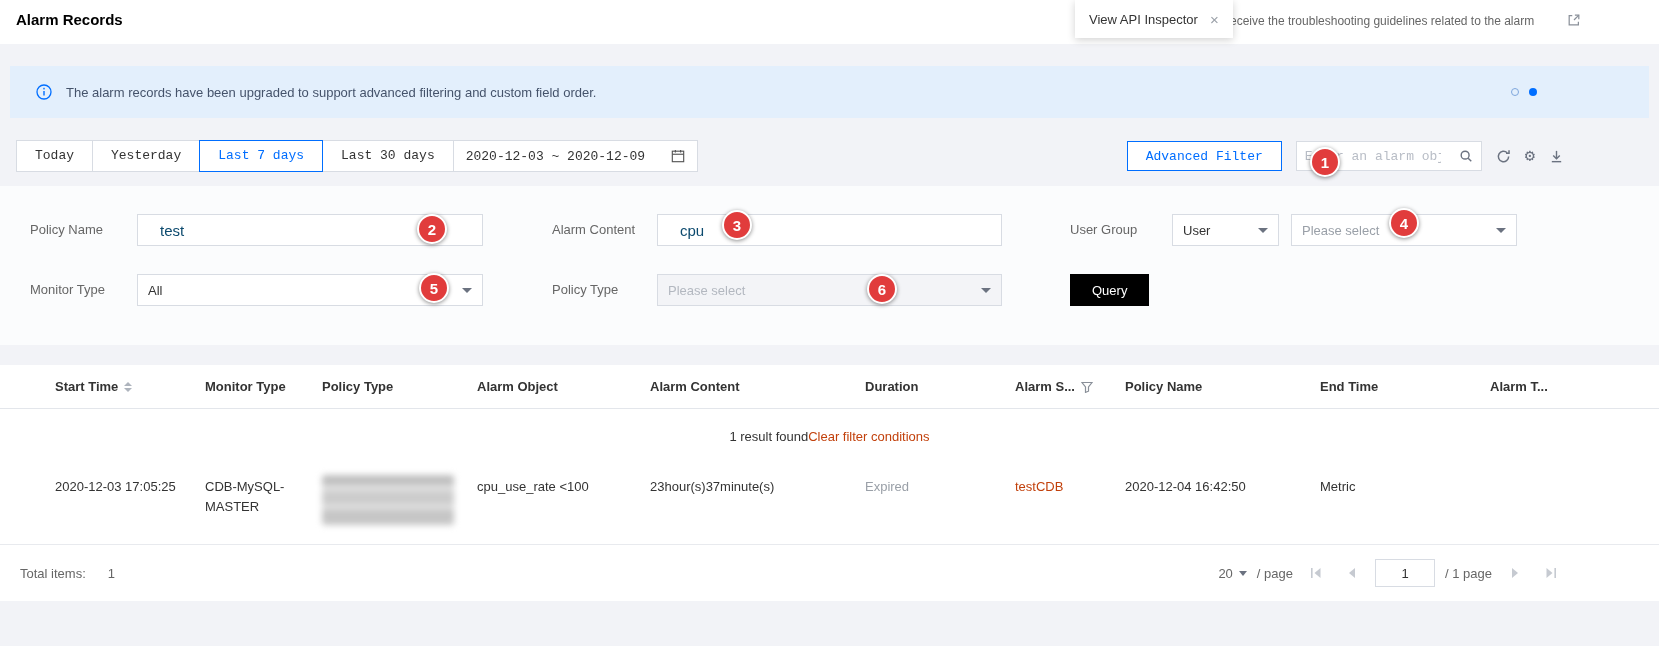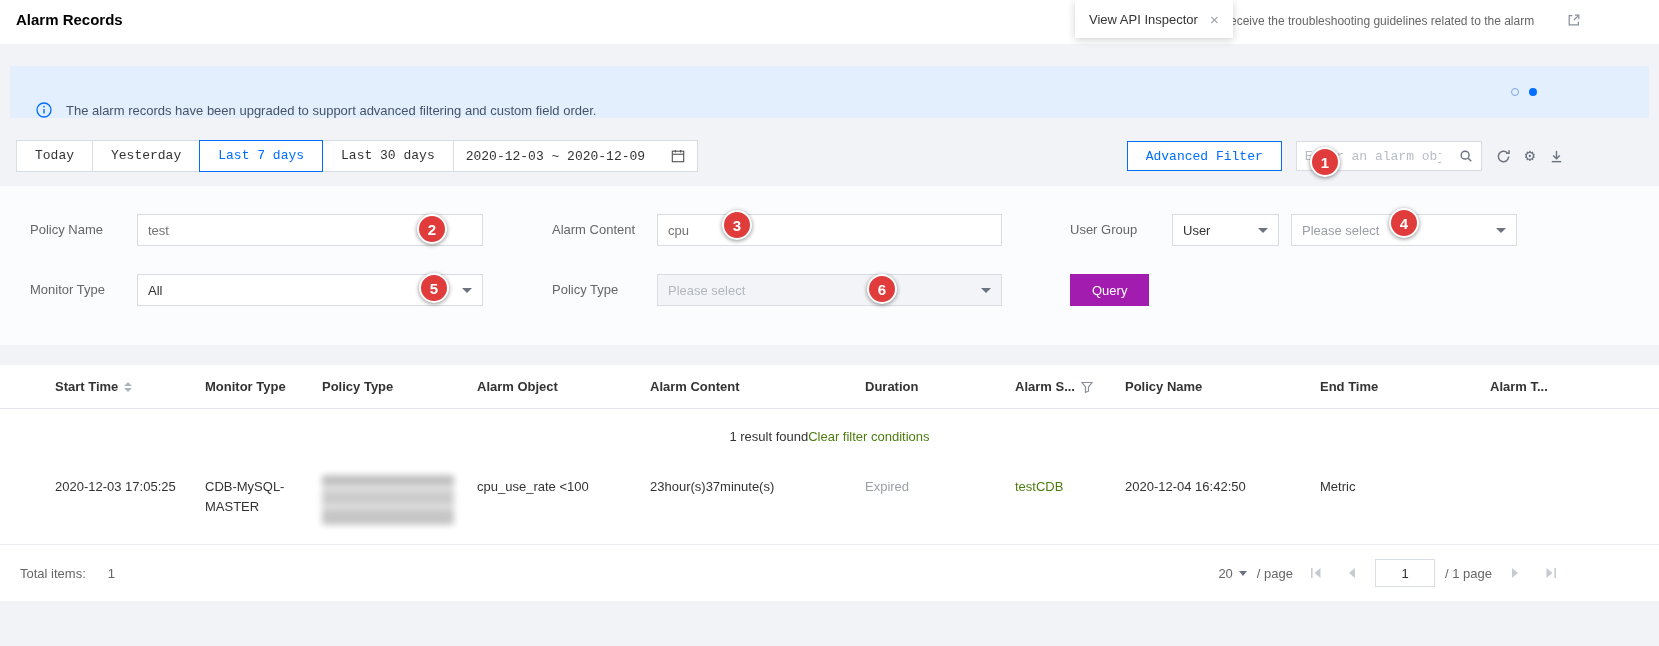--- a/index.html
+++ b/index.html
@@ -15,21 +15,21 @@
   .page-title { position: absolute; left: 16px; top: 11px; font-size: 15px; font-weight: bold; color: #000; }
   .api-tooltip { position: absolute; left: 1075px; top: 0; height: 38px; background: #fff;
     box-shadow: 0 2px 8px rgba(0,0,0,.18); display: flex; align-items: center; gap: 12px;
     padding: 0 14px; z-index: 6; }
   .api-tooltip .close { color: #9aa0a8; font-size: 15px; cursor: pointer; }
   .top-note { position: absolute; top: 14px; left: 1230px; right: 100px; color: #666;
     font-size: 12px; white-space: nowrap; overflow: hidden; }
   .external-icon { position: absolute; top: 13px; right: 78px; display: flex; cursor: pointer; }
   
   .banner { position: absolute; top: 66px; left: 10px; right: 10px; height: 52px;
-    background: #e3effc; display: flex; align-items: flex-end; }
+    background: #e3effc; display: flex; align-items: center; }
   .banner .info-icon { margin-left: 26px; display: flex; }
   .banner-text { margin-left: 14px; color: #45536b; }
   .dots { position: absolute; right: 112px; top: 50%; transform: translateY(-50%);
     display: flex; gap: 10px; align-items: center; }
   .dot { width: 8px; height: 8px; border-radius: 50%; cursor: pointer; }
   .dot-outline { border: 1px solid #7fa7dd; background: transparent; }
   .dot-filled { background: #006eff; }
   
   .date-row { position: absolute; top: 140px; left: 16px; right: 0; height: 32px; font-family: Liberation Mono, monospace; }
   .seg { display: flex; position: absolute; left: 0; top: 0; }
@@ -47,43 +47,43 @@
   .search-box input { border: none; outline: none; width: 152px; padding: 0 8px;
     font-size: 13px; color: #333; font-family: inherit; background: transparent; }
   .search-box input::placeholder { color: #b8bdc6; }
   .search-glyph { position: absolute; right: 8px; top: 7px; color: #6b7280; cursor: pointer; display: flex; }
   .icon-btn { color: #6b7280; cursor: pointer; display: flex; align-items: center; font-size: 17px; line-height: 1; }
   
   .filter-card { position: absolute; top: 186px; left: 0; right: 0; height: 159px; background: #fbfcfd; }
   .f-row { position: absolute; left: 0; right: 0; height: 32px; }
   .f-label { position: absolute; top: 0; line-height: 32px; color: #666; }
   .ctl { position: absolute; top: 0; height: 32px; }
-  .text-input { border: 1px solid #d8dce3; background: #fff; padding: 0 10px; font-size: 13px;
-    color: #737373; outline: none; font-family: inherit; }
+  .text-input { border: 1px solid #d8dce3; background: #fff; padding: 0 22px; font-size: 15px;
+    color: #0c4a6e; outline: none; font-family: inherit; }
   .select { border: 1px solid #d8dce3; background: #fff; display: flex; align-items: center;
     padding: 0 28px 0 10px; cursor: pointer; color: #333; }
   .select .caret { position: absolute; right: 10px; top: 50%; margin-top: -2px; width: 0; height: 0;
     border-left: 5px solid transparent; border-right: 5px solid transparent; border-top: 5px solid #6b7280; }
   .select.placeholder { color: #9aa0a8; }
   .select.disabled { background: #f3f4f7; color: #b3b8c0; cursor: not-allowed; }
-  .btn-query { position: absolute; top: 0; height: 32px; background: #a21caf; color: #fff;
+  .btn-query { position: absolute; top: 0; height: 32px; background: #000000; color: #fff;
     border: none; padding: 0 22px; font-size: 13px; font-family: inherit; cursor: pointer; }
   
   .table-card { position: absolute; top: 365px; left: 0; right: 0; height: 236px; background: #fff; }
   .tgrid { display: grid; grid-template-columns: 150px 117px 155px 173px 215px 150px 110px 195px 170px 70px;
     padding-left: 55px; }
   .thead { height: 44px; align-items: center; border-bottom: 1px solid #e3e6eb; font-weight: bold; color: #333; }
   .th { display: flex; align-items: center; gap: 6px; }
   .sort-icon { display: inline-flex; flex-direction: column; gap: 2px; cursor: pointer; }
   .sort-icon i { width: 0; height: 0; border-left: 4px solid transparent; border-right: 4px solid transparent; }
   .sort-up { border-bottom: 4px solid #aeb4bd; }
   .sort-down { border-top: 4px solid #aeb4bd; }
   .funnel { display: flex; cursor: pointer; }
   .result-row { height: 54px; display: flex; align-items: center; justify-content: center; }
-  .link { color: #4d7c0f; cursor: pointer; text-decoration: none; }
+  .link { color: #c2410c; cursor: pointer; text-decoration: none; }
   .data-row { min-height: 82px; border-bottom: 1px solid #e8eaee; align-items: start; padding-top: 14px; }
   .cell { padding-right: 14px; color: #333; line-height: 1.5; }
   .status-expired { color: #9aa0a8; }
   .blur-block { width: 132px; height: 50px; border-radius: 3px; margin-top: -2px;
     background: repeating-linear-gradient(180deg, #bfbfbf 0 10px, #e2e2e2 10px 16px,
       #cccccc 16px 30px, #e8e8e8 30px 34px, #c6c6c6 34px 50px);
     filter: blur(3px); }
   
   .table-footer { position: absolute; left: 0; right: 0; bottom: 0; height: 56px;
     display: flex; align-items: center; }

